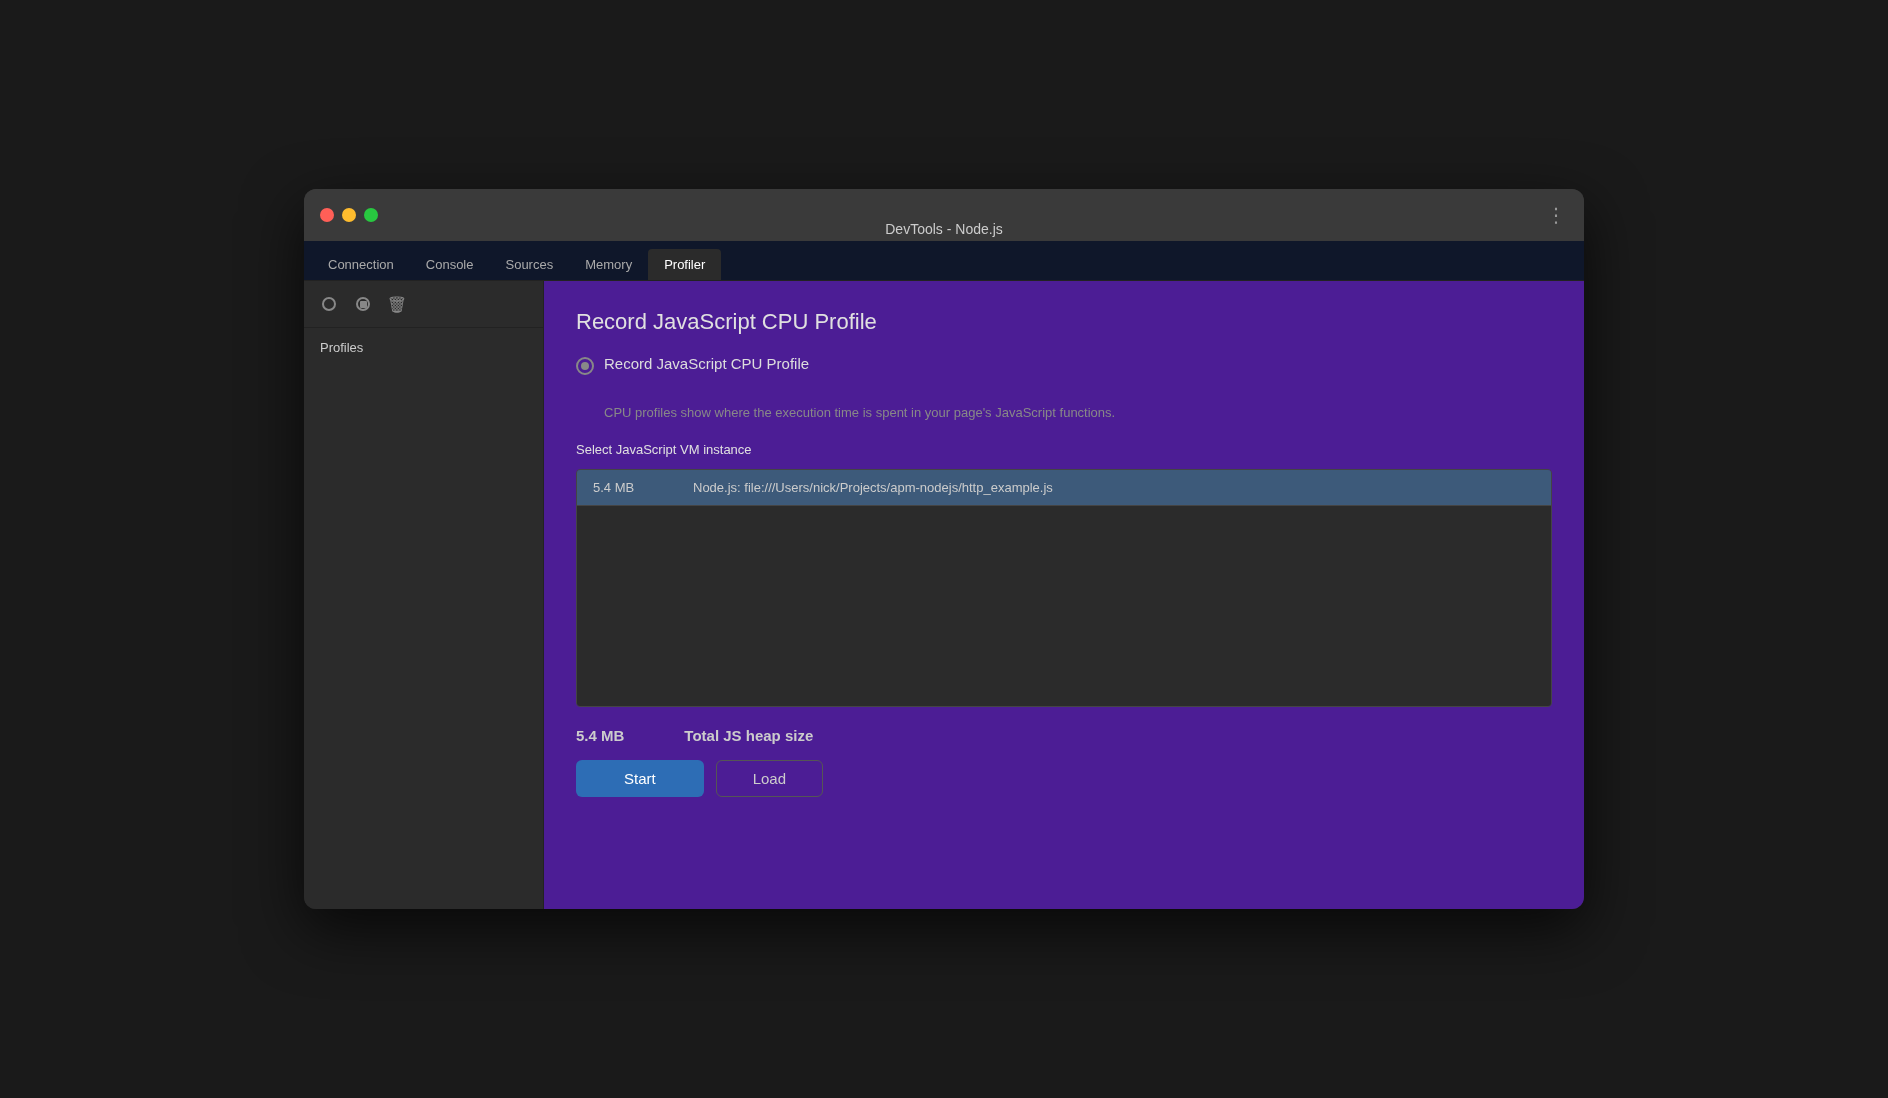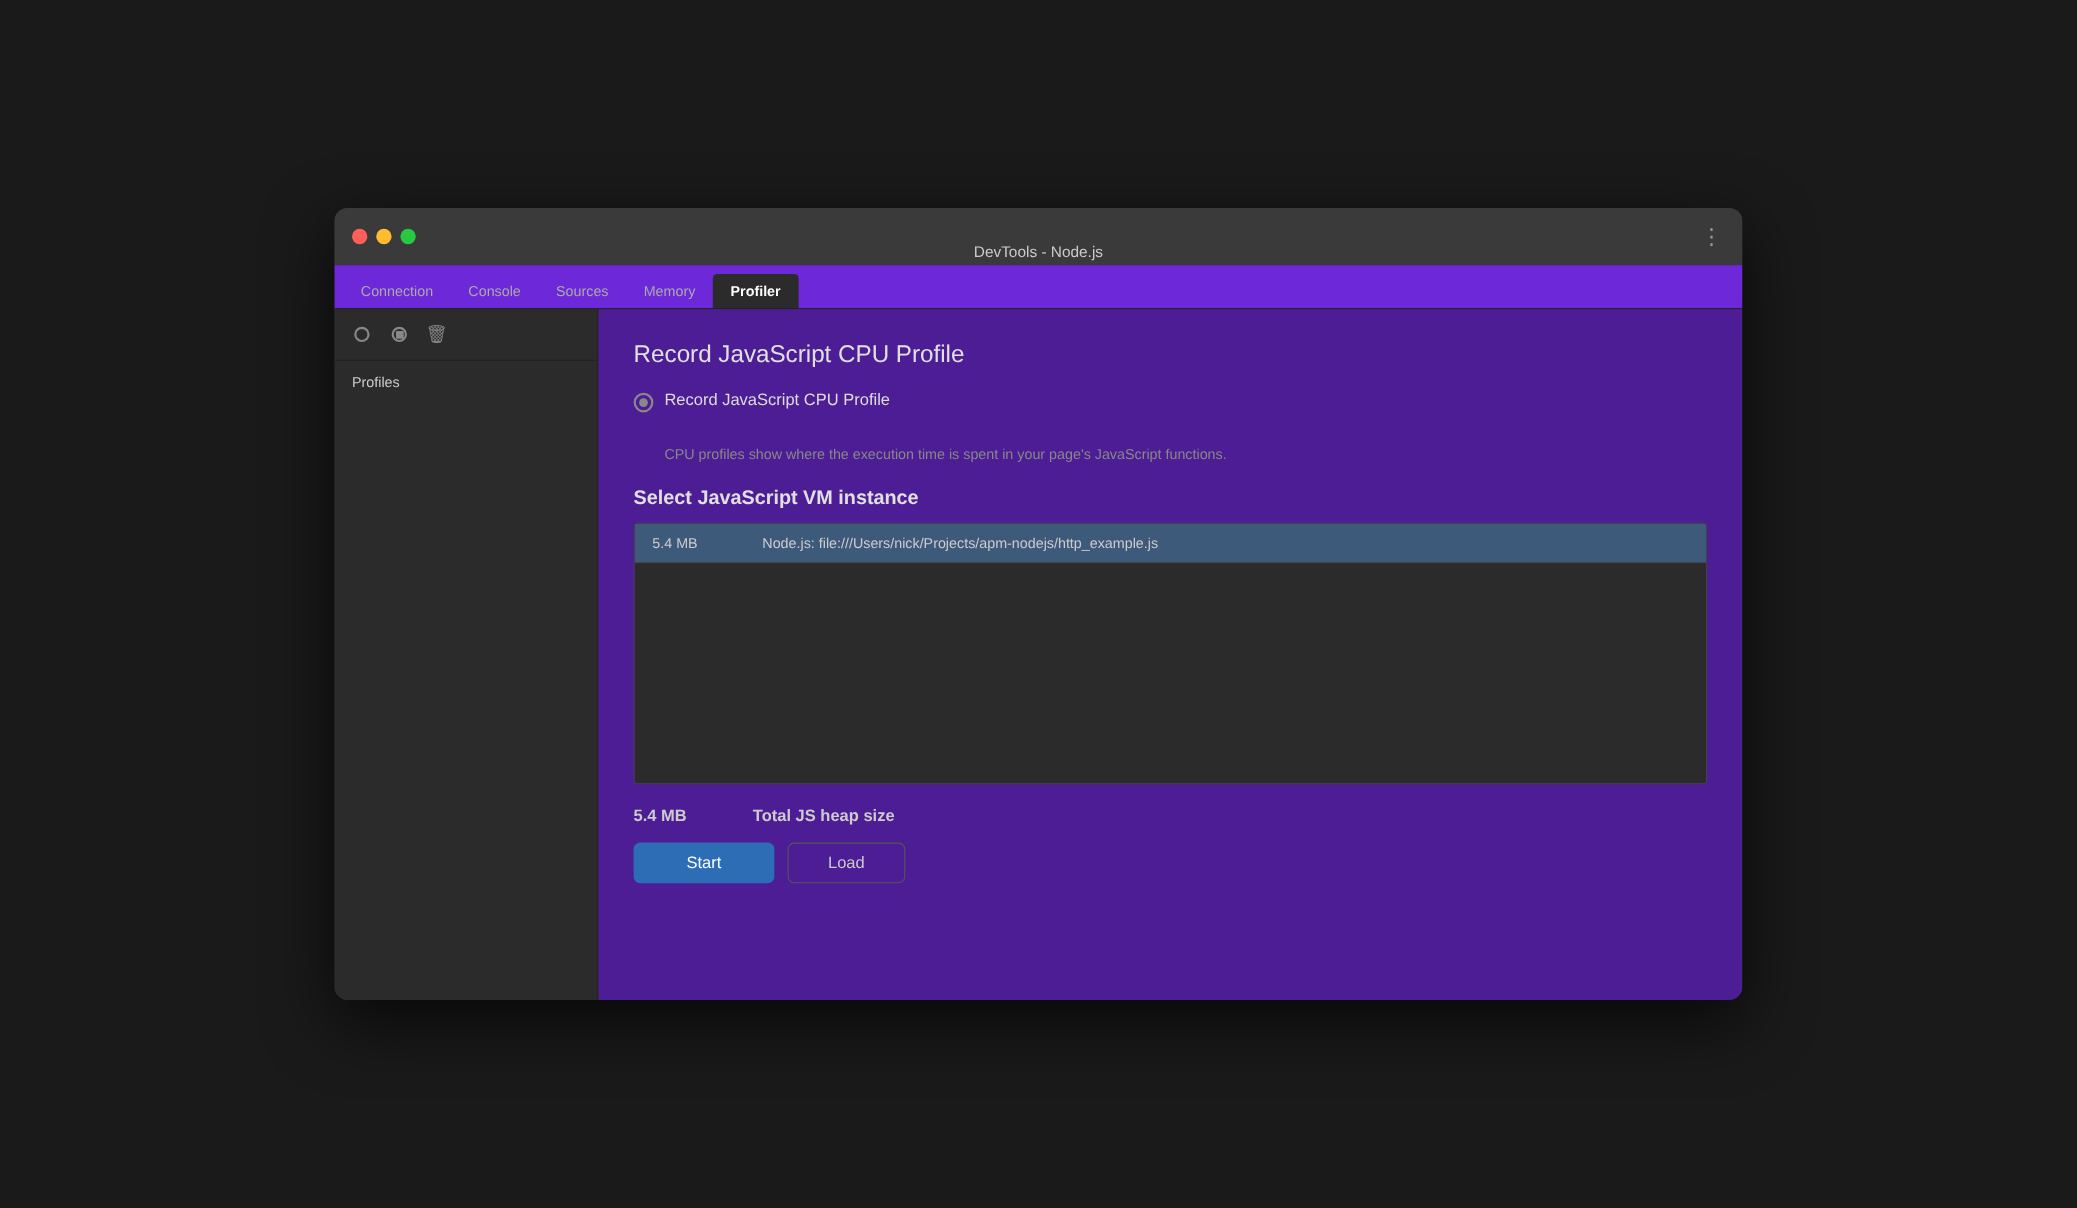--- a/index.html
+++ b/index.html
@@ -57,41 +57,41 @@
     }
     .title-bar-more {
       margin-left: auto;
       color: #999;
       font-size: 20px;
       cursor: pointer;
       letter-spacing: 2px;
     }
     
     .tab-bar {
-      background: #6d28d9;
+      background: #0f172a;
       height: 40px;
       display: flex;
       align-items: flex-end;
       padding: 0 8px;
       border-bottom: 1px solid #222;
       flex-shrink: 0;
     }
     .tab {
       padding: 8px 16px;
       font-size: 13px;
       color: #aaa;
       cursor: pointer;
       border-radius: 4px 4px 0 0;
       white-space: nowrap;
       user-select: none;
     }
     .tab.active {
       background: #2b2b2b;
       color: #ffffff;
-      font-weight: 700;
+      font-weight: 400;
     }
     
     .main-content {
       display: flex;
       flex: 1;
       overflow: hidden;
     }
     
     .sidebar {
       width: 240px;
@@ -200,23 +200,23 @@
       color: #ddd;
       margin-bottom: 4px;
     }
     .option-text .option-desc {
       font-size: 13px;
       color: #888;
       line-height: 1.4;
       margin-top: 32px;
     }
     .subsection-title {
-      font-size: 18px;
+      font-size: 13px;
       color: #e0e0e0;
-      font-weight: 700;
+      font-weight: 400;
       margin-bottom: 12px;
     }
     
     .vm-table {
       border: 1px solid #444;
       border-radius: 4px;
       overflow: hidden;
       margin-bottom: 20px;
     }
     .vm-row {

